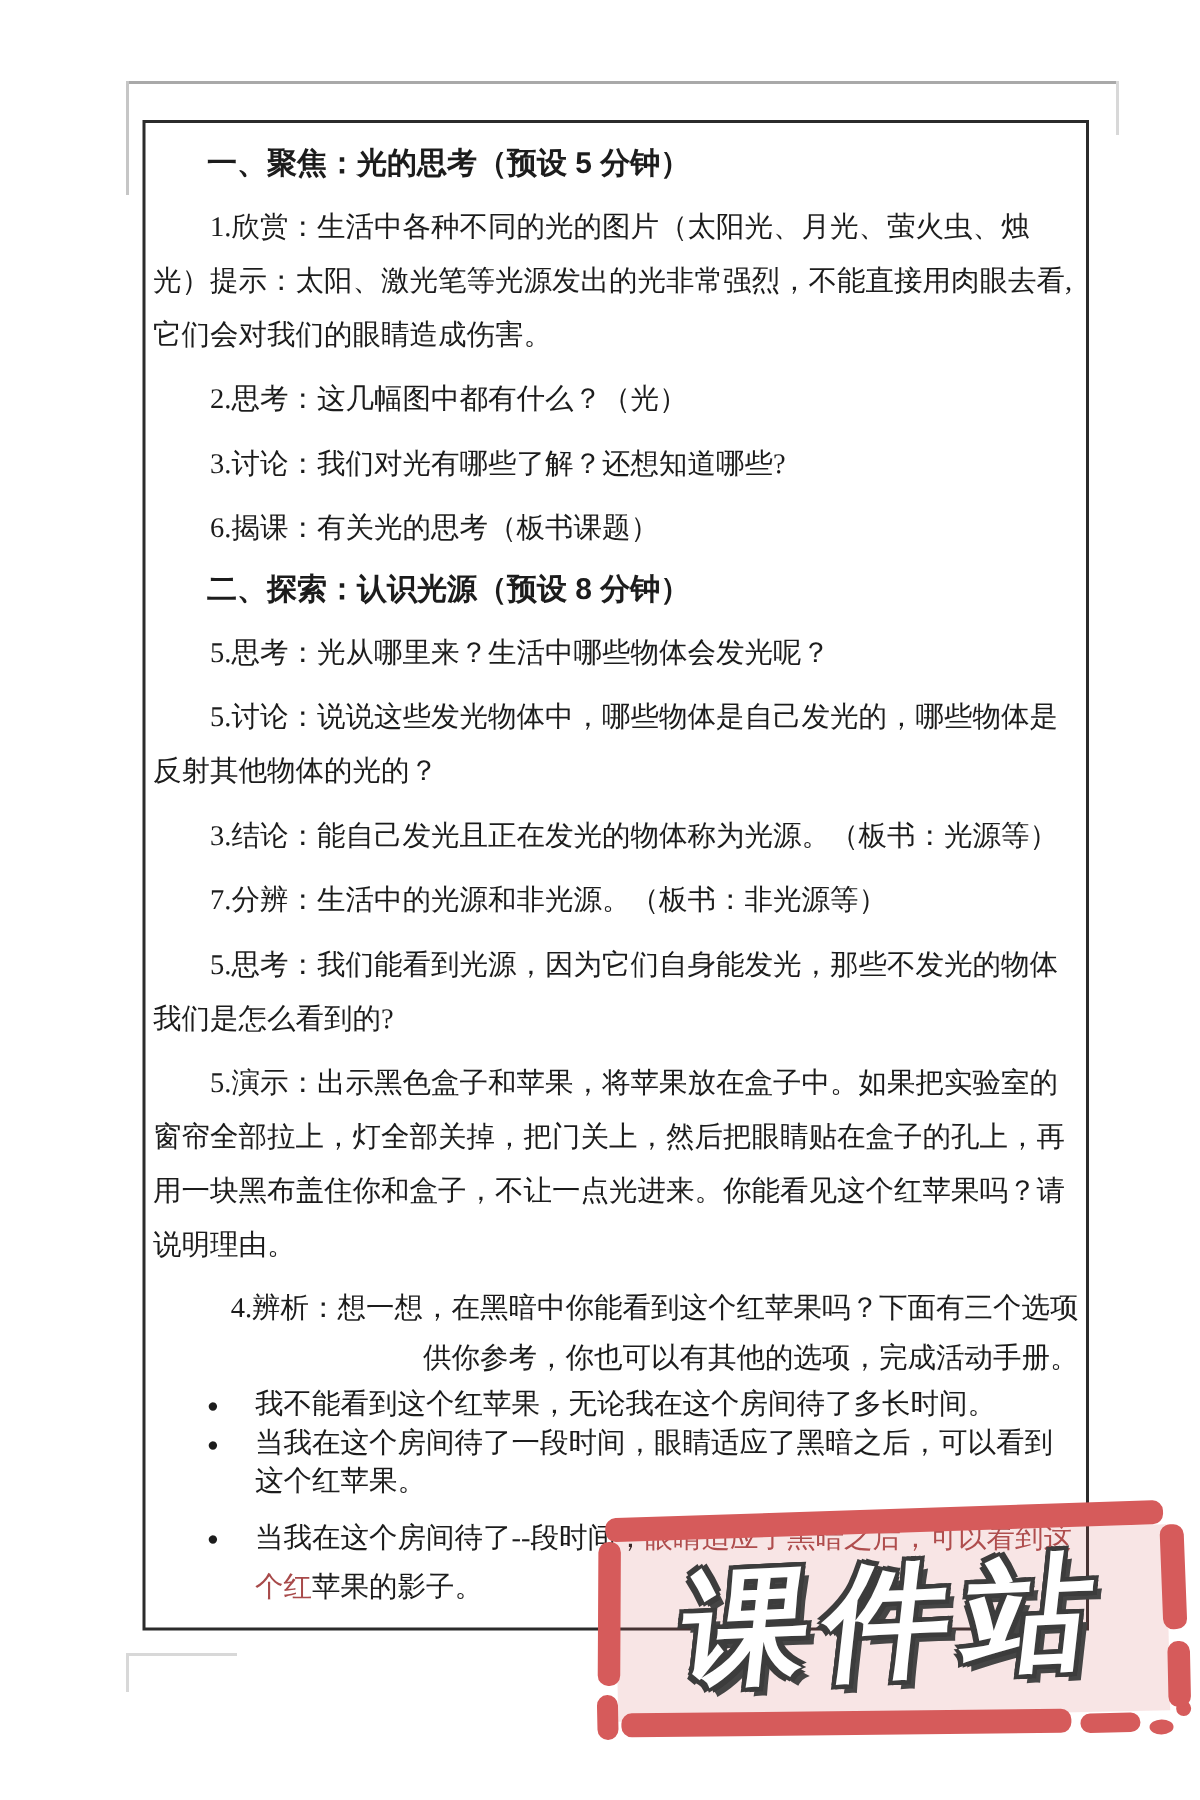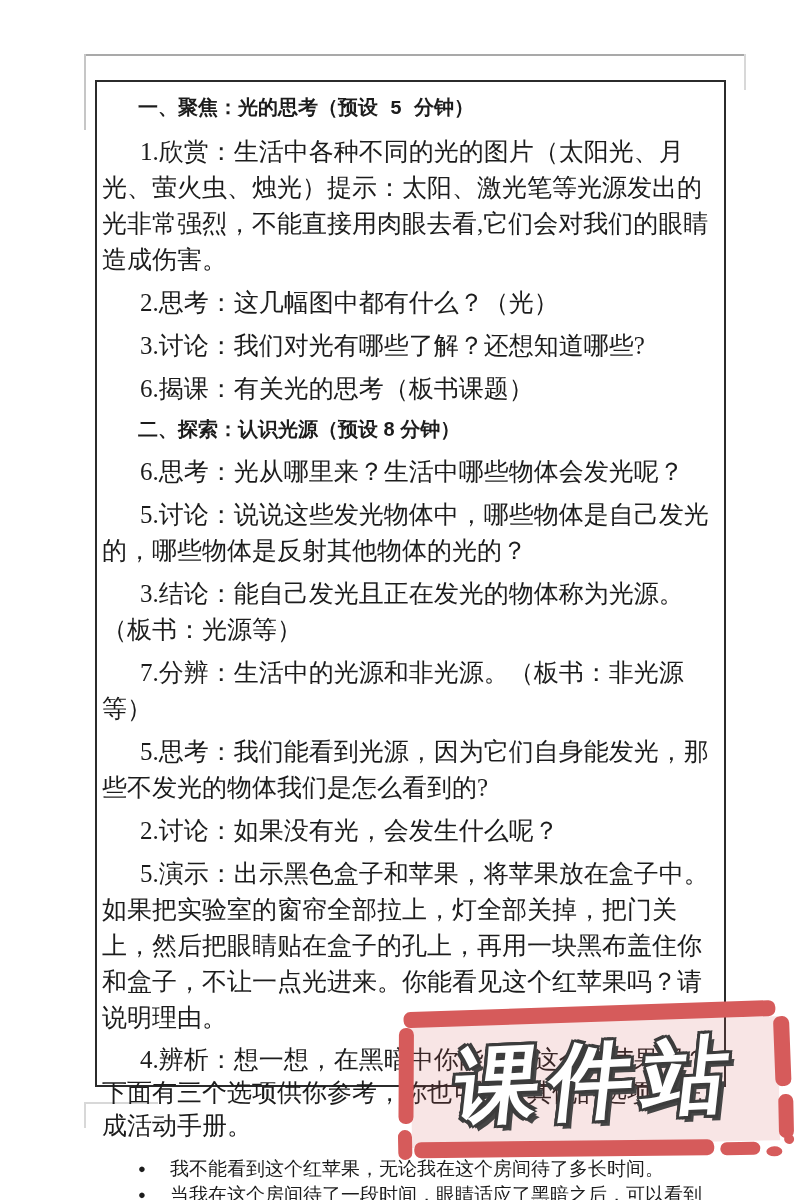--- a/index.html
+++ b/index.html
@@ -29,28 +29,28 @@
     padding:10px 5px 0 5px;
   }
 
   .hd {
     font-family:"Liberation Sans","DejaVu Sans",sans-serif;
     font-weight:bold;
     font-size:20px; line-height:30px;
     margin:4px 0 10px 0;
     text-indent:36px;
   }
-  .hd.first { margin-top:2px;font-family:Liberation Mono, monospace; }
+  .hd.first { margin-top:2px; }
 
   .para {
-    font-size:25px; line-height:36px;
+    font-size:19px; line-height:36px;
     margin:0 0 7px 0;
     text-indent:38px;
   }
-  .para.compact { line-height:33px; margin-bottom:14px; }
+  .para.compact { line-height:33px; margin-bottom:2px;text-align:right; }
 
   .bullet {
     display:flex;
     font-size:19px; line-height:25px;
     padding-left:36px;
     margin:0 0 1px 0;
   }
   .bullet .dot { flex:none; width:32px; font-size:13px; }
   .bullet.b3 { margin-top:9px; line-height:33px; }
 
@@ -107,27 +107,26 @@
 
   <div class="doc-box">
 
     <div class="hd first">一、聚焦：光的思考（预设 5 分钟）</div>
     <p class="para">1.欣赏：生活中各种不同的光的图片（太阳光、月光、萤火虫、烛光）提示：太阳、激光笔等光源发出的光非常强烈，不能直接用肉眼去看,它们会对我们的眼睛造成伤害。</p>
     <p class="para">2.思考：这几幅图中都有什么？（光）</p>
     <p class="para">3.讨论：我们对光有哪些了解？还想知道哪些?</p>
     <p class="para">6.揭课：有关光的思考（板书课题）</p>
 
     <div class="hd">二、探索：认识光源（预设 8 分钟）</div>
-    <p class="para">6.思考：光从哪里来？生活中哪些物体会发光呢？</p>
+    <p class="para">5.思考：光从哪里来？生活中哪些物体会发光呢？</p>
     <p class="para">5.讨论：说说这些发光物体中，哪些物体是自己发光的，哪些物体是反射其他物体的光的？</p>
     <p class="para">3.结论：能自己发光且正在发光的物体称为光源。（板书：光源等）</p>
     <p class="para">7.分辨：生活中的光源和非光源。（板书：非光源等）</p>
 
     <p class="para">5.思考：我们能看到光源，因为它们自身能发光，那些不发光的物体我们是怎么看到的?</p>
-    <p class="para">2.讨论：如果没有光，会发生什么呢？</p>
     <p class="para">5.演示：出示黑色盒子和苹果，将苹果放在盒子中。如果把实验室的窗帘全部拉上，灯全部关掉，把门关上，然后把眼睛贴在盒子的孔上，再用一块黑布盖住你和盒子，不让一点光进来。你能看见这个红苹果吗？请说明理由。</p>
     <p class="para compact">4.辨析：想一想，在黑暗中你能看到这个红苹果吗？下面有三个选项供你参考，你也可以有其他的选项，完成活动手册。</p>
 
     <div class="bullet">
       <span class="dot">●</span>
       <span class="btext">我不能看到这个红苹果，无论我在这个房间待了多长时间。</span>
     </div>
     <div class="bullet">
       <span class="dot">●</span>
       <span class="btext">当我在这个房间待了一段时间，眼睛适应了黑暗之后，可以看到这个红苹果。</span>

